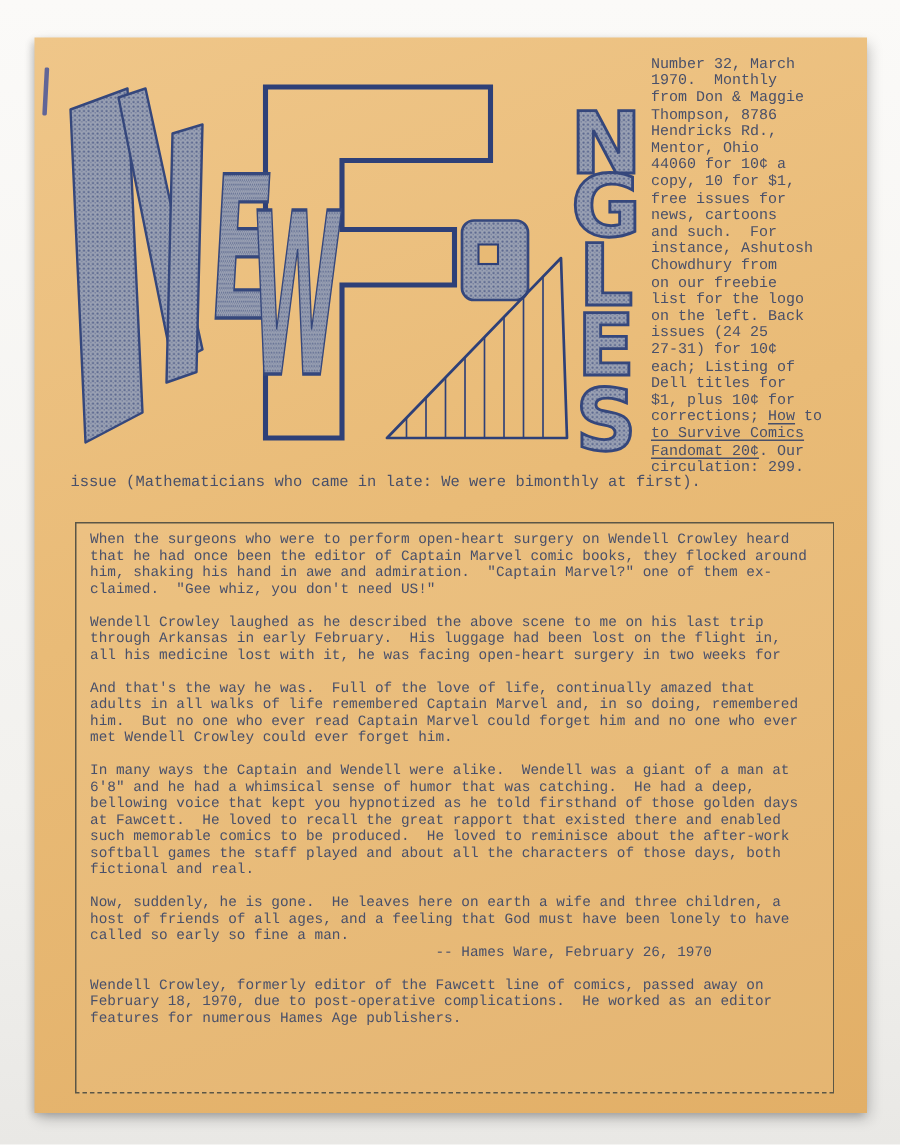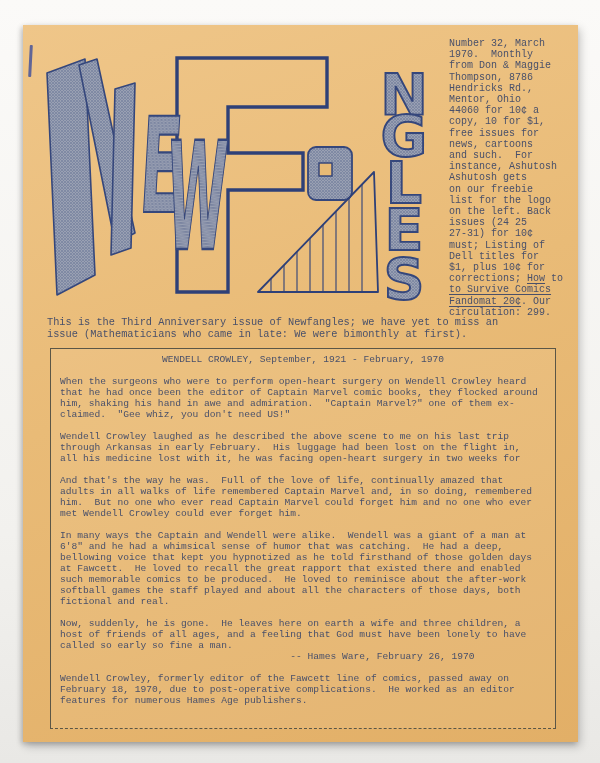--- a/index.html
+++ b/index.html
@@ -15,21 +15,21 @@
   }
   .type{color:#49506a;}
   .tline{white-space:pre;}
   .tline u{text-decoration:underline;text-underline-offset:1.5px;}
   .pen-mark{
     position:absolute;left:6px;top:20px;width:2.5px;height:32px;
     background:#46549a;transform:rotate(3deg);border-radius:1px;opacity:.85;
   }
   .logo{position:absolute;left:8px;top:18px;width:402px;height:270px;}
   .colophon{
-    position:absolute;left:426px;top:13px;width:144px;
+    position:absolute;left:411px;top:13px;width:144px;
     font-size:10px;line-height:11.2px;letter-spacing:0;
   }
   .intro{
     position:absolute;left:24px;top:292px;width:525px;
     font-size:10.3px;line-height:11.6px;
   }
   .memorial{
     position:absolute;left:27px;top:323px;width:506px;height:381px;
     box-sizing:border-box;border:1px solid #5b5646;border-bottom-style:dashed;
     padding:5px 9px 4px 9px;
@@ -101,42 +101,40 @@
       <div class="tline"><span>from Don &amp; Maggie</span></div>
       <div class="tline"><span>Thompson, 8786</span></div>
       <div class="tline"><span>Hendricks Rd.,</span></div>
       <div class="tline"><span>Mentor, Ohio</span></div>
       <div class="tline"><span>44060 for 10¢ a</span></div>
       <div class="tline"><span>copy, 10 for $1,</span></div>
       <div class="tline"><span>free issues for</span></div>
       <div class="tline"><span>news, cartoons</span></div>
       <div class="tline"><span>and such.  For</span></div>
       <div class="tline"><span>instance, Ashutosh</span></div>
-      <div class="tline"><span>Ashutosh gets</span></div>
+      <div class="tline"><span>Chowdhury from</span></div>
       <div class="tline"><span>on our freebie</span></div>
       <div class="tline"><span>list for the logo</span></div>
       <div class="tline"><span>on the left. Back</span></div>
       <div class="tline"><span>issues (24 25</span></div>
       <div class="tline"><span>27-31) for 10¢</span></div>
-      <div class="tline"><span>must; Listing of</span></div>
+      <div class="tline"><span>each; Listing of</span></div>
       <div class="tline"><span>Dell titles for</span></div>
       <div class="tline"><span>$1, plus 10¢ for</span></div>
       <div class="tline"><span>corrections; </span><u>How</u><span> to</span></div>
       <div class="tline"><span></span><u>to Survive Comics</u><span></span></div>
       <div class="tline"><span></span><u>Fandomat 20¢</u><span>. Our</span></div>
       <div class="tline"><span>circulation: 299.</span></div>
     </div>
 
   <div class="intro type">
-      <div class="tline"><span>This is the Third Anniversary issue of Newfangles; we have yet to miss an</span></div>
       <div class="tline"><span>issue (Mathematicians who came in late: We were bimonthly at first).</span></div>
     </div>
 
   <div class="memorial type">
-    <div class="box-title">WENDELL CROWLEY, September, 1921 - February, 1970</div>
     <div>
         <div class="para">
           <div class="tline"><span>When the surgeons who were to perform open-heart surgery on Wendell Crowley heard</span></div>
           <div class="tline"><span>that he had once been the editor of Captain Marvel comic books, they flocked around</span></div>
           <div class="tline"><span>him, shaking his hand in awe and admiration.  "Captain Marvel?" one of them ex-</span></div>
           <div class="tline"><span>claimed.  "Gee whiz, you don't need US!"</span></div>
         </div>
         <div class="para">
           <div class="tline"><span>Wendell Crowley laughed as he described the above scene to me on his last trip</span></div>
           <div class="tline"><span>through Arkansas in early February.  His luggage had been lost on the flight in,</span></div>

